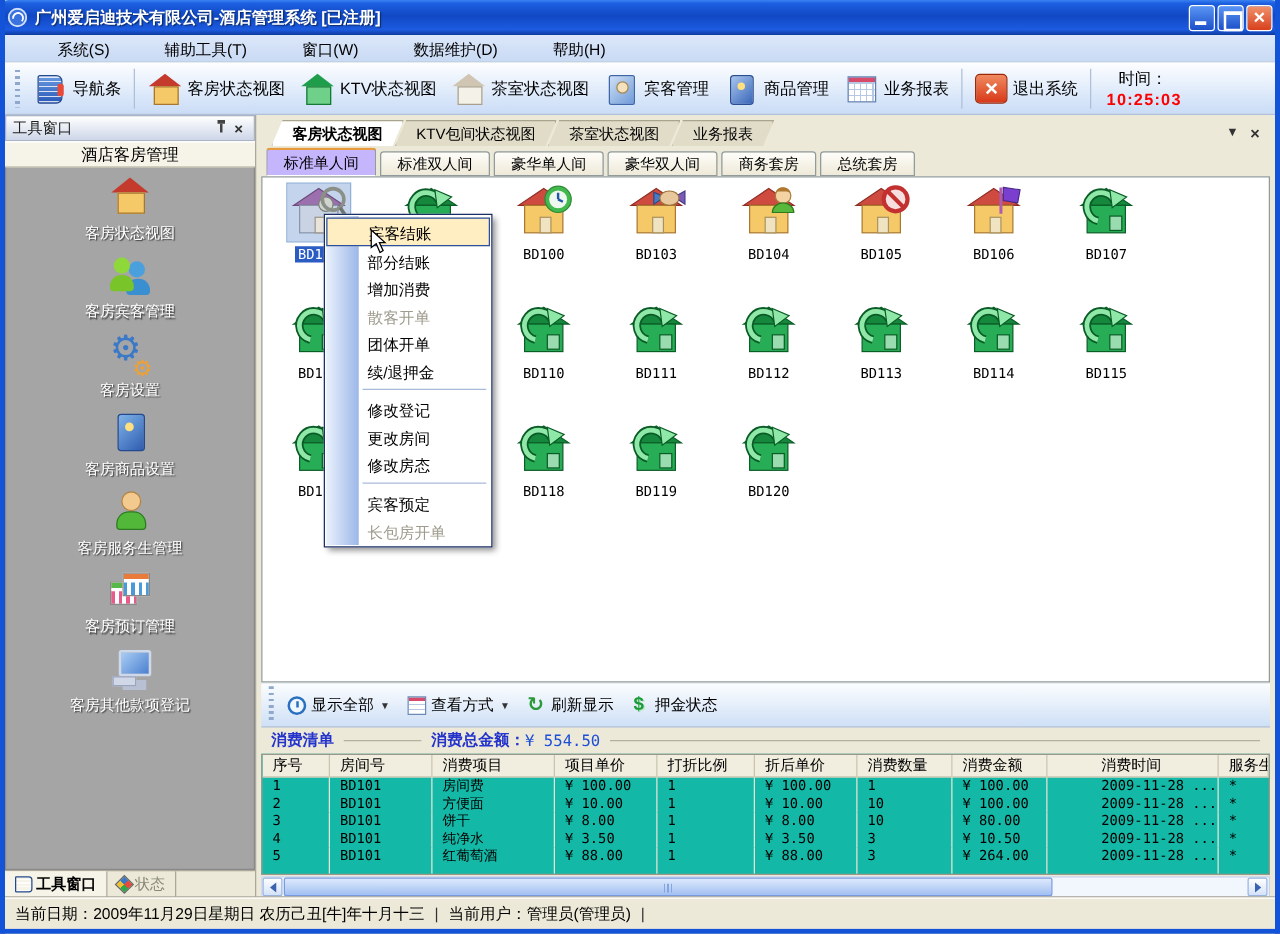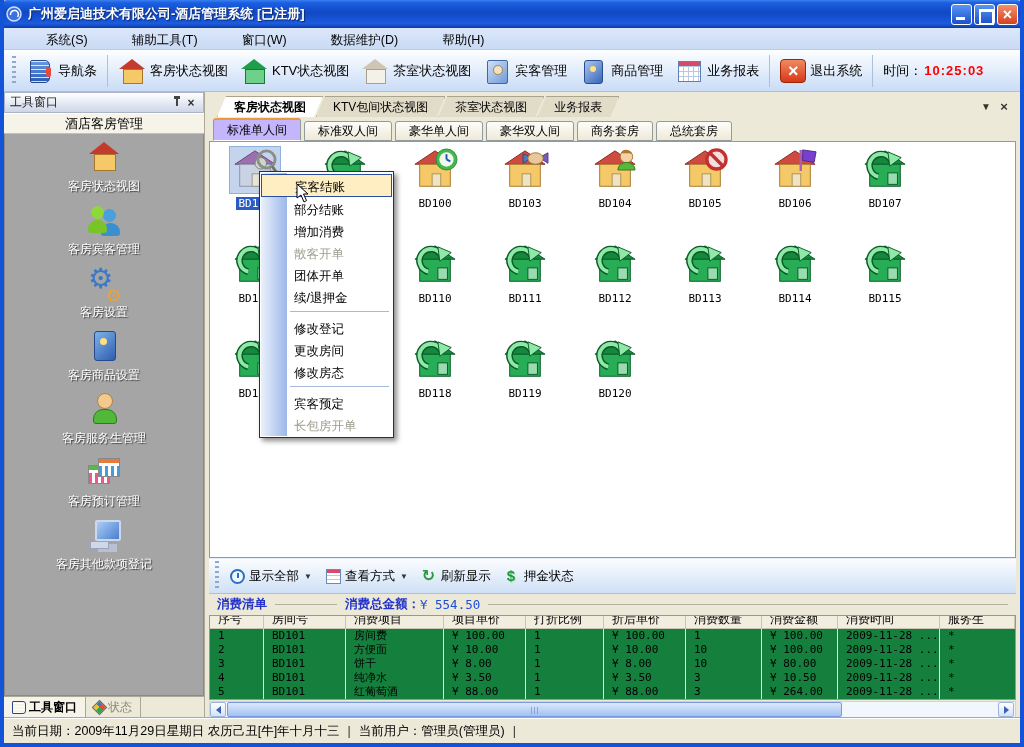--- a/index.html
+++ b/index.html
@@ -25,21 +25,21 @@
     display:flex;align-items:flex-end;padding-left:8px;border-bottom:1px solid #b8cbe8;}
   .menu-item{font-size:12px;color:#000;padding:2px 10px;cursor:default;}
   
   .toolbar{position:absolute;left:0;right:0;top:50px;height:42px;
     background:linear-gradient(#fdfeff,#dbe8fa 65%,#cadcf6);border-bottom:1px solid #aebfda;
     display:flex;align-items:center;padding:0 4px;}
   .grip{width:4px;height:30px;margin:0 4px;
     background:repeating-linear-gradient(180deg,#8fa8cc 0 2px,transparent 2px 5px);}
   .tbtn{display:flex;align-items:center;gap:4px;padding:3px 6px;font-size:13px;color:#000;white-space:nowrap;}
   .tsep{width:1px;height:32px;background:#aebfda;margin:0 4px;}
-  .time-box{display:flex;align-items:center;font-size:13px;padding-left:6px;}
+  .time-box{display:flex;align-items:center;font-size:13px;padding-left:6px;flex-direction:column;}
   .time-value{color:#ff0000;font-weight:bold;margin-left:2px;letter-spacing:1px;}
   
   .ti{position:relative;width:28px;height:26px;flex:0 0 auto;}
   .ti.notebook::before{content:"";position:absolute;left:4px;top:2px;width:18px;height:21px;border-radius:2px 5px 5px 2px;
     background:linear-gradient(#6a9ae0,#2a5ab8),repeating-linear-gradient(0deg,rgba(255,255,255,.8) 0 1px,transparent 1px 4px);
     background-blend-mode:overlay;border:1px solid #24498f;}
   .ti.notebook::after{content:"";position:absolute;right:3px;top:9px;width:5px;height:10px;background:#e84a3a;border-radius:2px;}
   .ti.house-red::before,.ti.house-green::before,.ti.house-white::before{content:"";position:absolute;left:1px;top:1px;
     border-left:13px solid transparent;border-right:13px solid transparent;border-bottom:10px solid #c43b2e;}
   .ti.house-red::after{content:"";position:absolute;left:5px;top:11px;width:18px;height:13px;background:#f6c968;border:1px solid #a8762e;}
@@ -160,29 +160,29 @@
   .mi.dollar::after{content:"$";position:absolute;left:2px;top:-2px;font-size:15px;font-weight:bold;color:#1a9a3a;text-shadow:1px 1px 0 #b8e8c0;}
   
   .consume-header{height:21px;display:flex;align-items:center;padding:0 8px 0 8px;margin-right:4px;}
   .ch-title{font-size:12.5px;font-weight:bold;color:#2433cc;white-space:nowrap;}
   .ch-line{height:1px;background:#b5b19c;}
   .ch-line.short{flex:0 0 62px;margin:0 8px;}
   .ch-line.long{flex:1;margin-left:8px;}
   .ch-total-label{font-size:12.5px;font-weight:bold;color:#2433cc;white-space:nowrap;}
   .ch-total-value{font-size:12.5px;color:#1e4fd8;font-family:"DejaVu Sans Mono",monospace;white-space:nowrap;}
   
-  .ctable{height:85px;margin-right:4px;border:1px solid #9a988a;background:#15803d;display:flex;flex-direction:column;overflow:hidden;justify-content:flex-end;}
+  .ctable{height:97px;margin-right:4px;border:1px solid #9a988a;background:#14b8a6;display:flex;flex-direction:column;overflow:hidden;justify-content:flex-end;}
   .trow{display:flex;flex:0 0 14px;}
   .trow.thead{flex:0 0 18px;background:#f1eee0;border-bottom:1px solid #c9c5ae;}
   .trow.filler{flex:1;}
   .tcell{font-size:11px;line-height:14px;padding:0 0 0 8px;border-right:1px solid #e4e4d8;overflow:hidden;white-space:nowrap;
     font-family:"DejaVu Sans Mono","Liberation Sans",monospace;color:#000;}
   .thead .tcell{font-size:12px;line-height:17px;border-right:1px solid #c9c5ae;font-family:"Liberation Sans",sans-serif;}
   .c0{width:54px;}.c1{width:82px;}.c2{width:98px;}.c3{width:82px;}.c4{width:78px;}
-  .c5{width:82px;}.c6{width:76px;}.c7{width:76px;}.c8{width:102px;}.c9{flex:1;border-right:none;}
+  .c5{width:82px;}.c6{width:76px;}.c7{width:76px;}.c8{width:102px;margin-left:35px;}.c9{flex:1;border-right:none;}
   
   .hscroll{height:17px;margin:1px 4px 0 0;background:#f2f6fd;border:1px solid #c8d4ea;position:relative;display:flex;align-items:center;}
   .hs-arrow{width:16px;height:15px;display:flex;align-items:center;justify-content:center;background:linear-gradient(#fdfeff,#d4e2f8);
     border:1px solid #9ab4e0;border-radius:2px;}
   .hs-arrow::after{content:"";border-top:4px solid transparent;border-bottom:4px solid transparent;}
   .hs-arrow.left::after{border-right:5px solid #3a62b0;}
   .hs-arrow.right::after{border-left:5px solid #3a62b0;margin-left:1px;}
   .hs-track{flex:1;position:relative;height:15px;}
   .hs-thumb{position:absolute;left:1px;top:0;width:78%;height:15px;border-radius:2px;border:1px solid #7a9ae0;
     background:linear-gradient(#dde9fc,#a2c0f2);}

